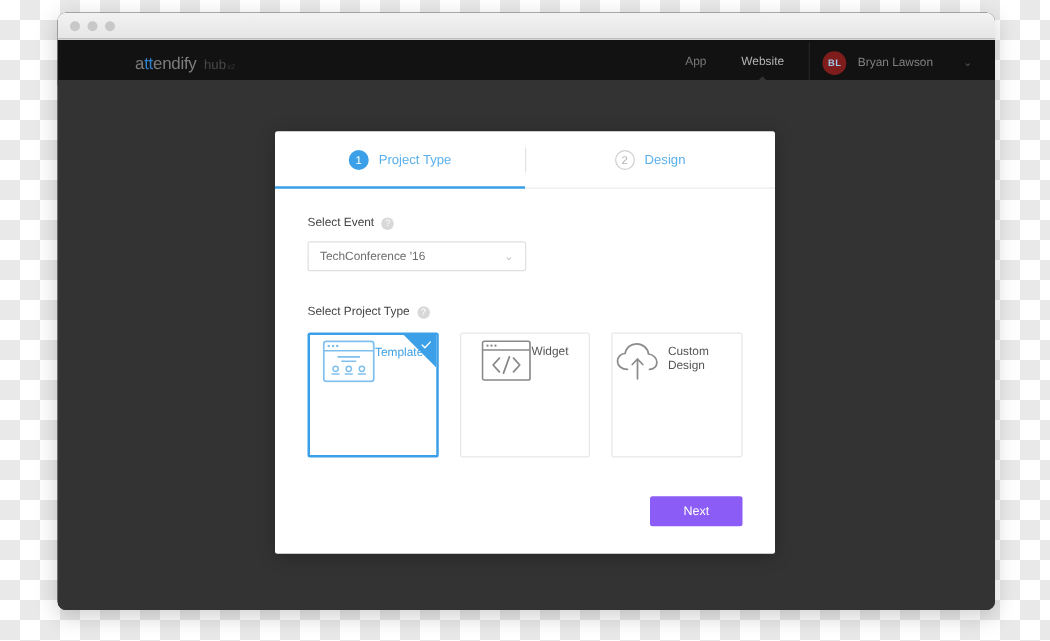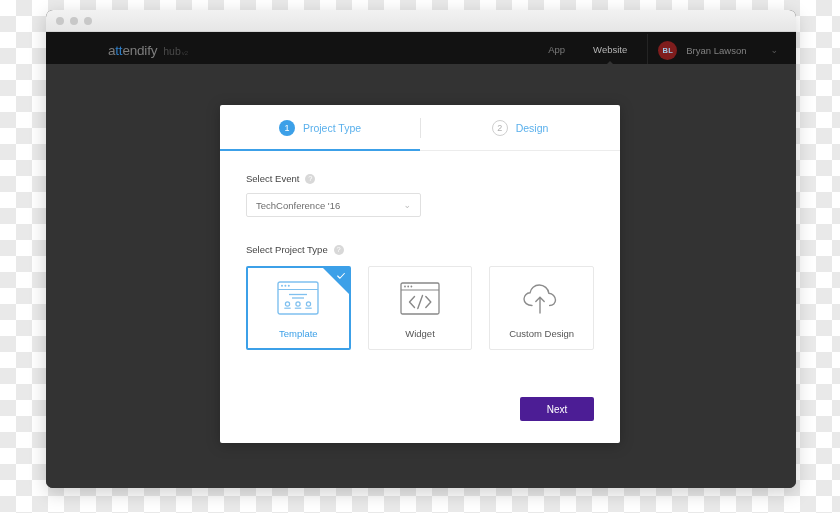--- a/index.html
+++ b/index.html
@@ -268,27 +268,26 @@
 
   #project-type-label { margin-top: 27px; }
 
   #cards {
     margin-top: 11px;
     display: flex;
     gap: 17px;
   }
   .card {
     width: 106px;
-    height: 84px;
+    height: 100px;
     border: 1px solid #e8e8e8;
     border-radius: 2px;
     box-sizing: border-box;
     display: flex;
-    flex-direction: column;
-    align-items: center;
+    flex-direction: row;
     justify-content: center;
     position: relative;
     cursor: pointer;
     overflow: hidden;
     background: #fff;
   }
   .card.selected {
     border: 2px solid #3ca0e8;
   }
   .card-icon {
@@ -324,21 +323,21 @@
     position: absolute;
     left: 0; right: 0;
     bottom: 0;
     padding: 0 26px 22px 26px;
     display: flex;
     justify-content: flex-end;
   }
   #next-button {
     width: 74px;
     height: 24px;
-    background: #4c1d95;
+    background: #8b5cf6;
     border: none;
     border-radius: 2px;
     color: #ffffff;
     font-size: 10px;
     font-family: "Liberation Sans", sans-serif;
     cursor: pointer;
   }
 </style>
 </head>
 <body>

